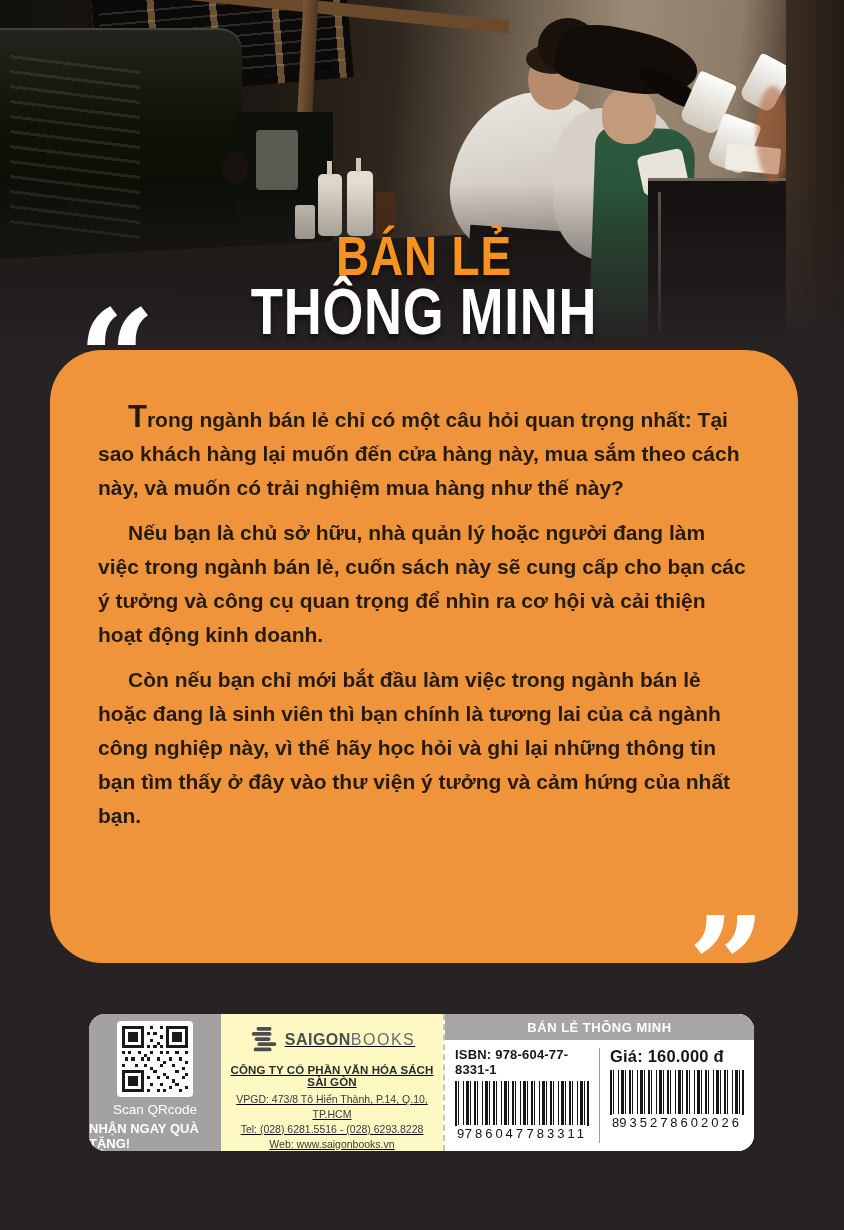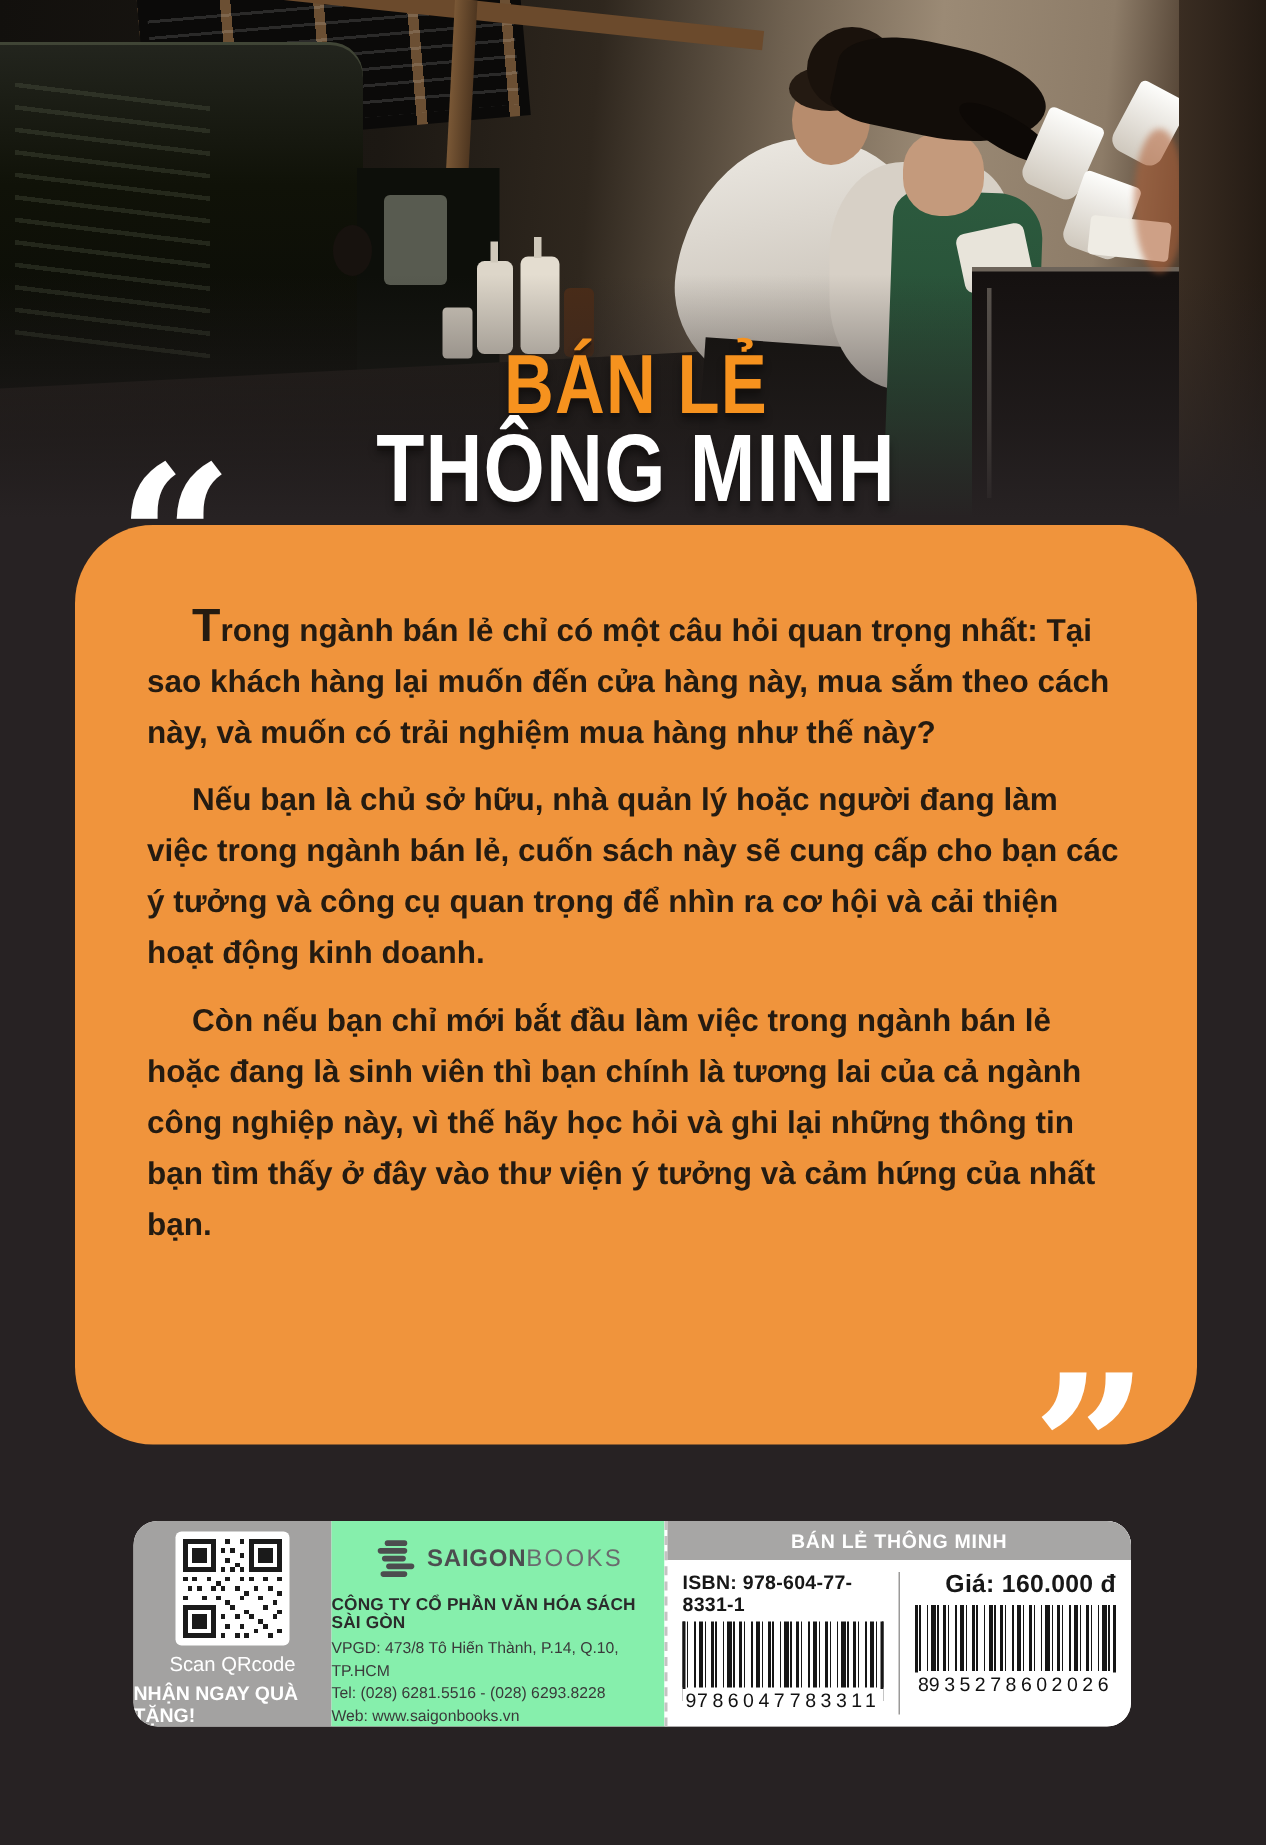--- a/index.html
+++ b/index.html
@@ -82,34 +82,34 @@
   .footer { position:absolute; left:89px; top:1014px; width:665px; height:137px;
     background:#ffffff; border-radius:16px; overflow:hidden; display:flex; }
   .qr-section { width:132px; background:#a3a2a1; display:flex; flex-direction:column;
     align-items:center; padding-top:7px; flex-shrink:0; }
   .qr-tile { width:76px; height:76px; background:#ffffff; border-radius:4px; padding:5px; }
   .qr-tile svg { width:100%; height:100%; display:block; }
   .qr-scan { color:#fff; font-weight:normal; font-size:13.5px; margin-top:5px; }
   .qr-gift { color:#fff; font-weight:bold; font-size:13px; margin-top:4px; }
   .qr-url { color:#f2f0ee; font-style:italic; font-size:10px; margin-top:1px; }
 
-  .pub-section { width:222px; background:#86efac; text-align:left; padding-top:9px; flex-shrink:0; }
+  .pub-section { width:222px; background:#fef9c3; text-align:center; padding-top:9px; flex-shrink:0;text-decoration:underline; }
   .logo-row { display:flex; align-items:center; justify-content:center; gap:6px; height:34px; margin-bottom:7px; }
   .logo-row svg { width:30px; height:30px; }
   .logo-strong { font-weight:bold; font-size:16px; color:#4c4d4f; letter-spacing:.5px; }
   .logo-light { font-size:16px; color:#6a6b6e; letter-spacing:1.5px; }
   .company { font-size:11.5px; font-weight:bold; color:#2b2b2b; margin-bottom:4px; letter-spacing:.1px; }
   .addr { font-size:10.5px; color:#3a3a3a; line-height:1.42; }
 
   .book-section { flex:1; background:#ffffff; border-left:2px dashed #c4c3c2; position:relative; }
   .book-header { position:absolute; left:0; right:0; top:0; height:26px; background:#a7a6a5;
     color:#fff; font-weight:bold; font-size:13px; letter-spacing:.5px;
     display:flex; align-items:center; justify-content:center; }
   .codes { position:absolute; left:0; right:0; top:26px; bottom:0; display:flex; }
-  .code { flex:1; display:flex; flex-direction:column; align-items:flex-end; padding:7px 10px 4px; }
+  .code { flex:1; display:flex; flex-direction:column; align-items:flex-start; padding:7px 10px 4px; }
   .vline { width:1px; background:#9b9a99; margin:8px 0; }
   .code-label { font-size:13px; font-weight:bold; color:#171717; letter-spacing:.2px; }
   .price-label { font-size:16.5px; }
   .barcode { position:relative; width:100%; height:44px; margin-top:4px;
     background:repeating-linear-gradient(90deg,
       #161616 0 2px,#fff 2px 3px,#161616 3px 4px,#fff 4px 8px,
       #161616 8px 9px,#fff 9px 11px,#161616 11px 14px,#fff 14px 15px,
       #161616 15px 16px,#fff 16px 19px); }
   .barcode::before,.barcode::after { content:""; position:absolute; top:0; bottom:-9px; width:2px; background:#161616; }
   .barcode::before { left:0; } .barcode::after { right:0; }

